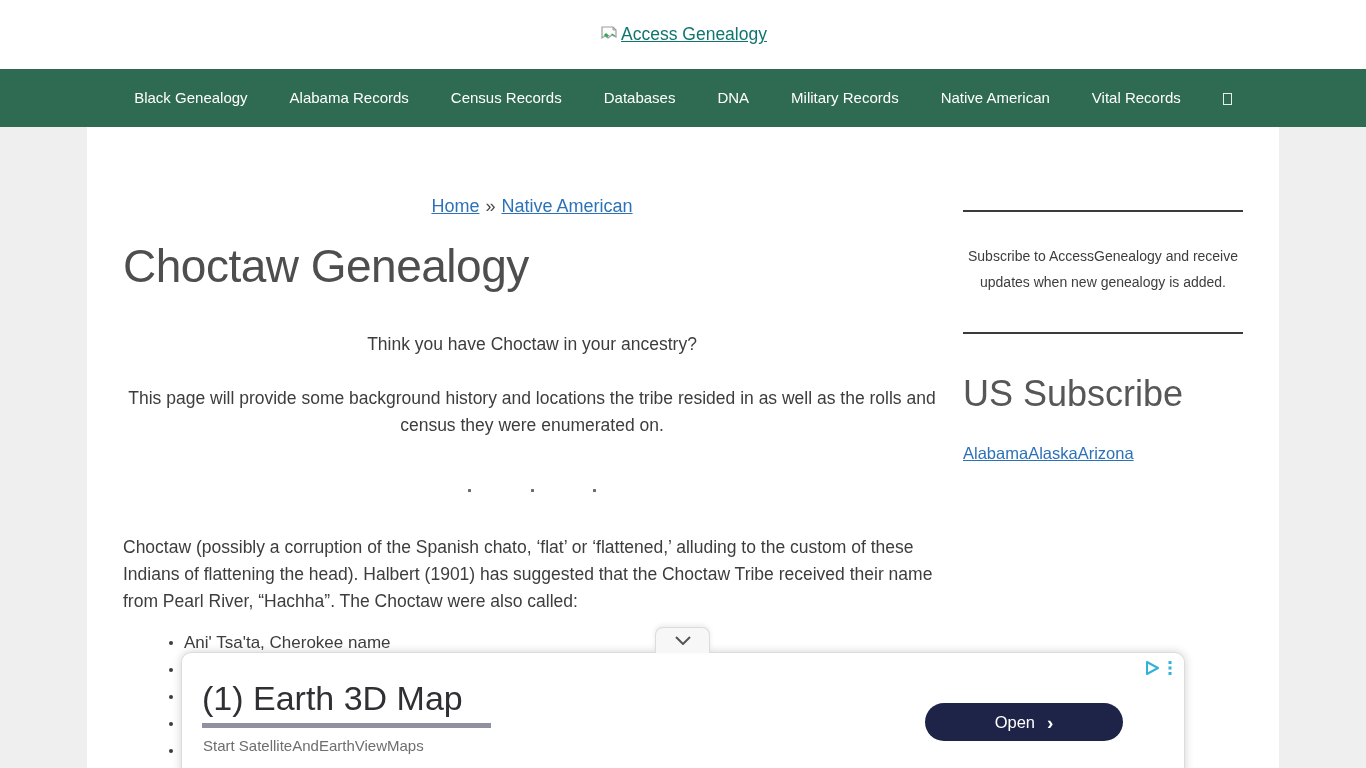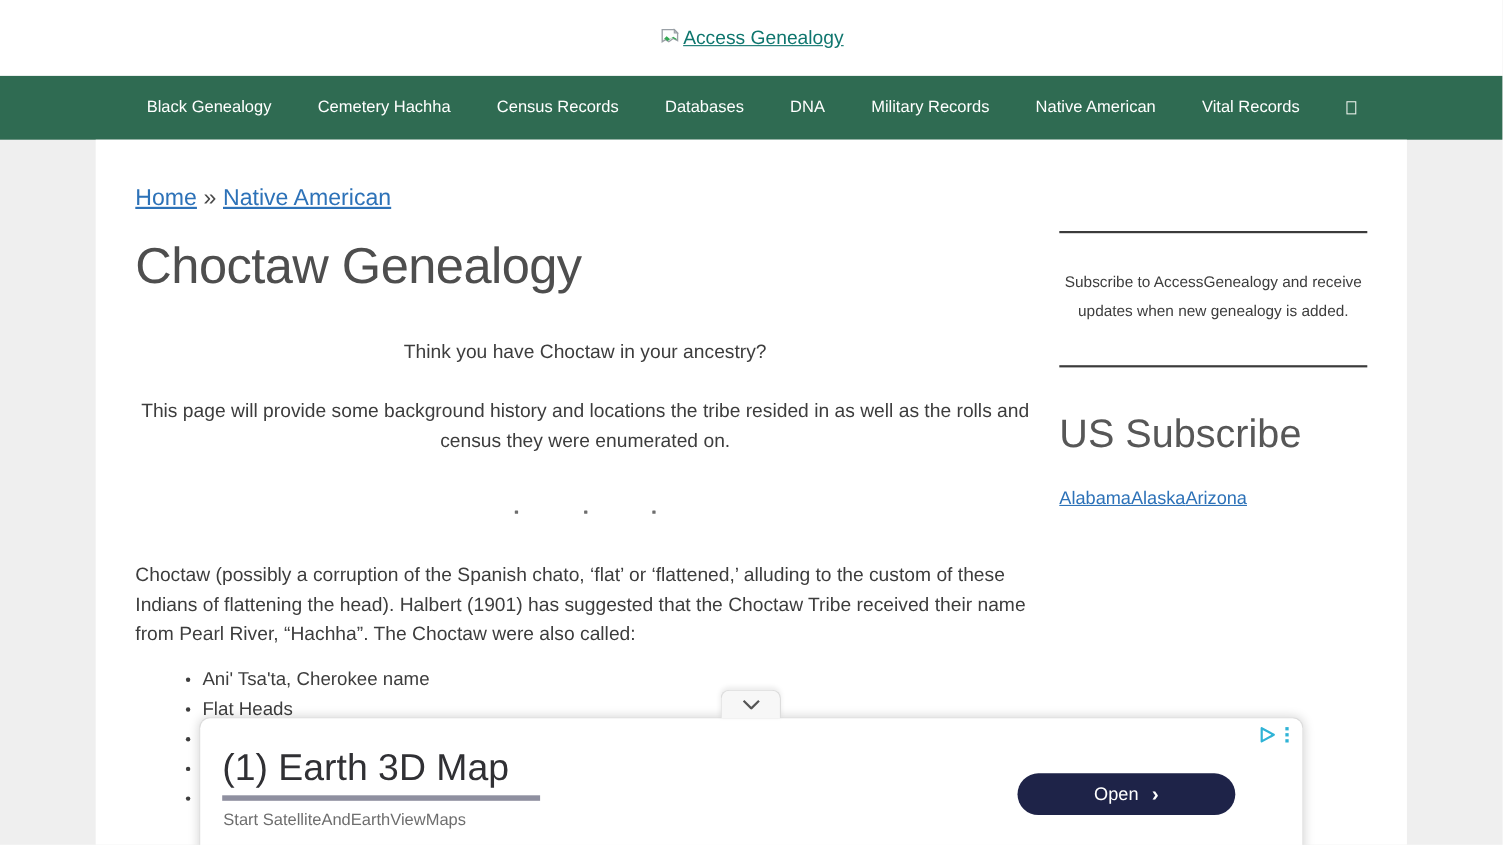--- a/index.html
+++ b/index.html
@@ -48,21 +48,21 @@
   
   .content-shell{
     width:1192px;margin:0 auto;background:#ffffff;
     height:641px;position:relative;
   }
   .content-inner{
     display:flex;padding:0 36px;gap:22px;
   }
   .main-col{width:818px;}
   .breadcrumb{
-    padding-top:41px;font-size:21px;color:#4a4a4a;
+    padding-top:69px;font-size:18px;color:#4a4a4a;text-align:center;
   }
   .breadcrumb a{color:var(--link-blue);text-decoration:underline;cursor:pointer;}
   .breadcrumb .sep{margin:0 6px;color:#4a4a4a;}
   h1.page-title{
     margin-top:22px;font-size:46px;font-weight:300;
     color:#4e4e4e;letter-spacing:-0.5px;
   }
   .lead{
     text-align:center;font-size:17.5px;line-height:27px;color:var(--text);
   }
@@ -167,21 +167,21 @@
         <path d="M4 11 l3 -3 3 2.5 3 -2 3 1.8 v1 l-4 -2 -4 3 -3 -2 -3 2 z" fill="#34a853"></path>
       </svg>
     </span>
     <span>Access Genealogy</span>
   </a>
 </header>
 
 <nav class="main-nav">
   <span id="nav-list" style="display:flex;">
       <a class="nav-item">Black Genealogy</a>
-      <a class="nav-item">Cemetery Hachha</a>
+      <a class="nav-item">Alabama Records</a>
       <a class="nav-item">Census Records</a>
       <a class="nav-item">Databases</a>
       <a class="nav-item">DNA</a>
       <a class="nav-item">Military Records</a>
       <a class="nav-item">Native American</a>
       <a class="nav-item">Vital Records</a>
     </span>
   <span class="nav-search"><span class="tofu"></span></span>
 </nav>
 

